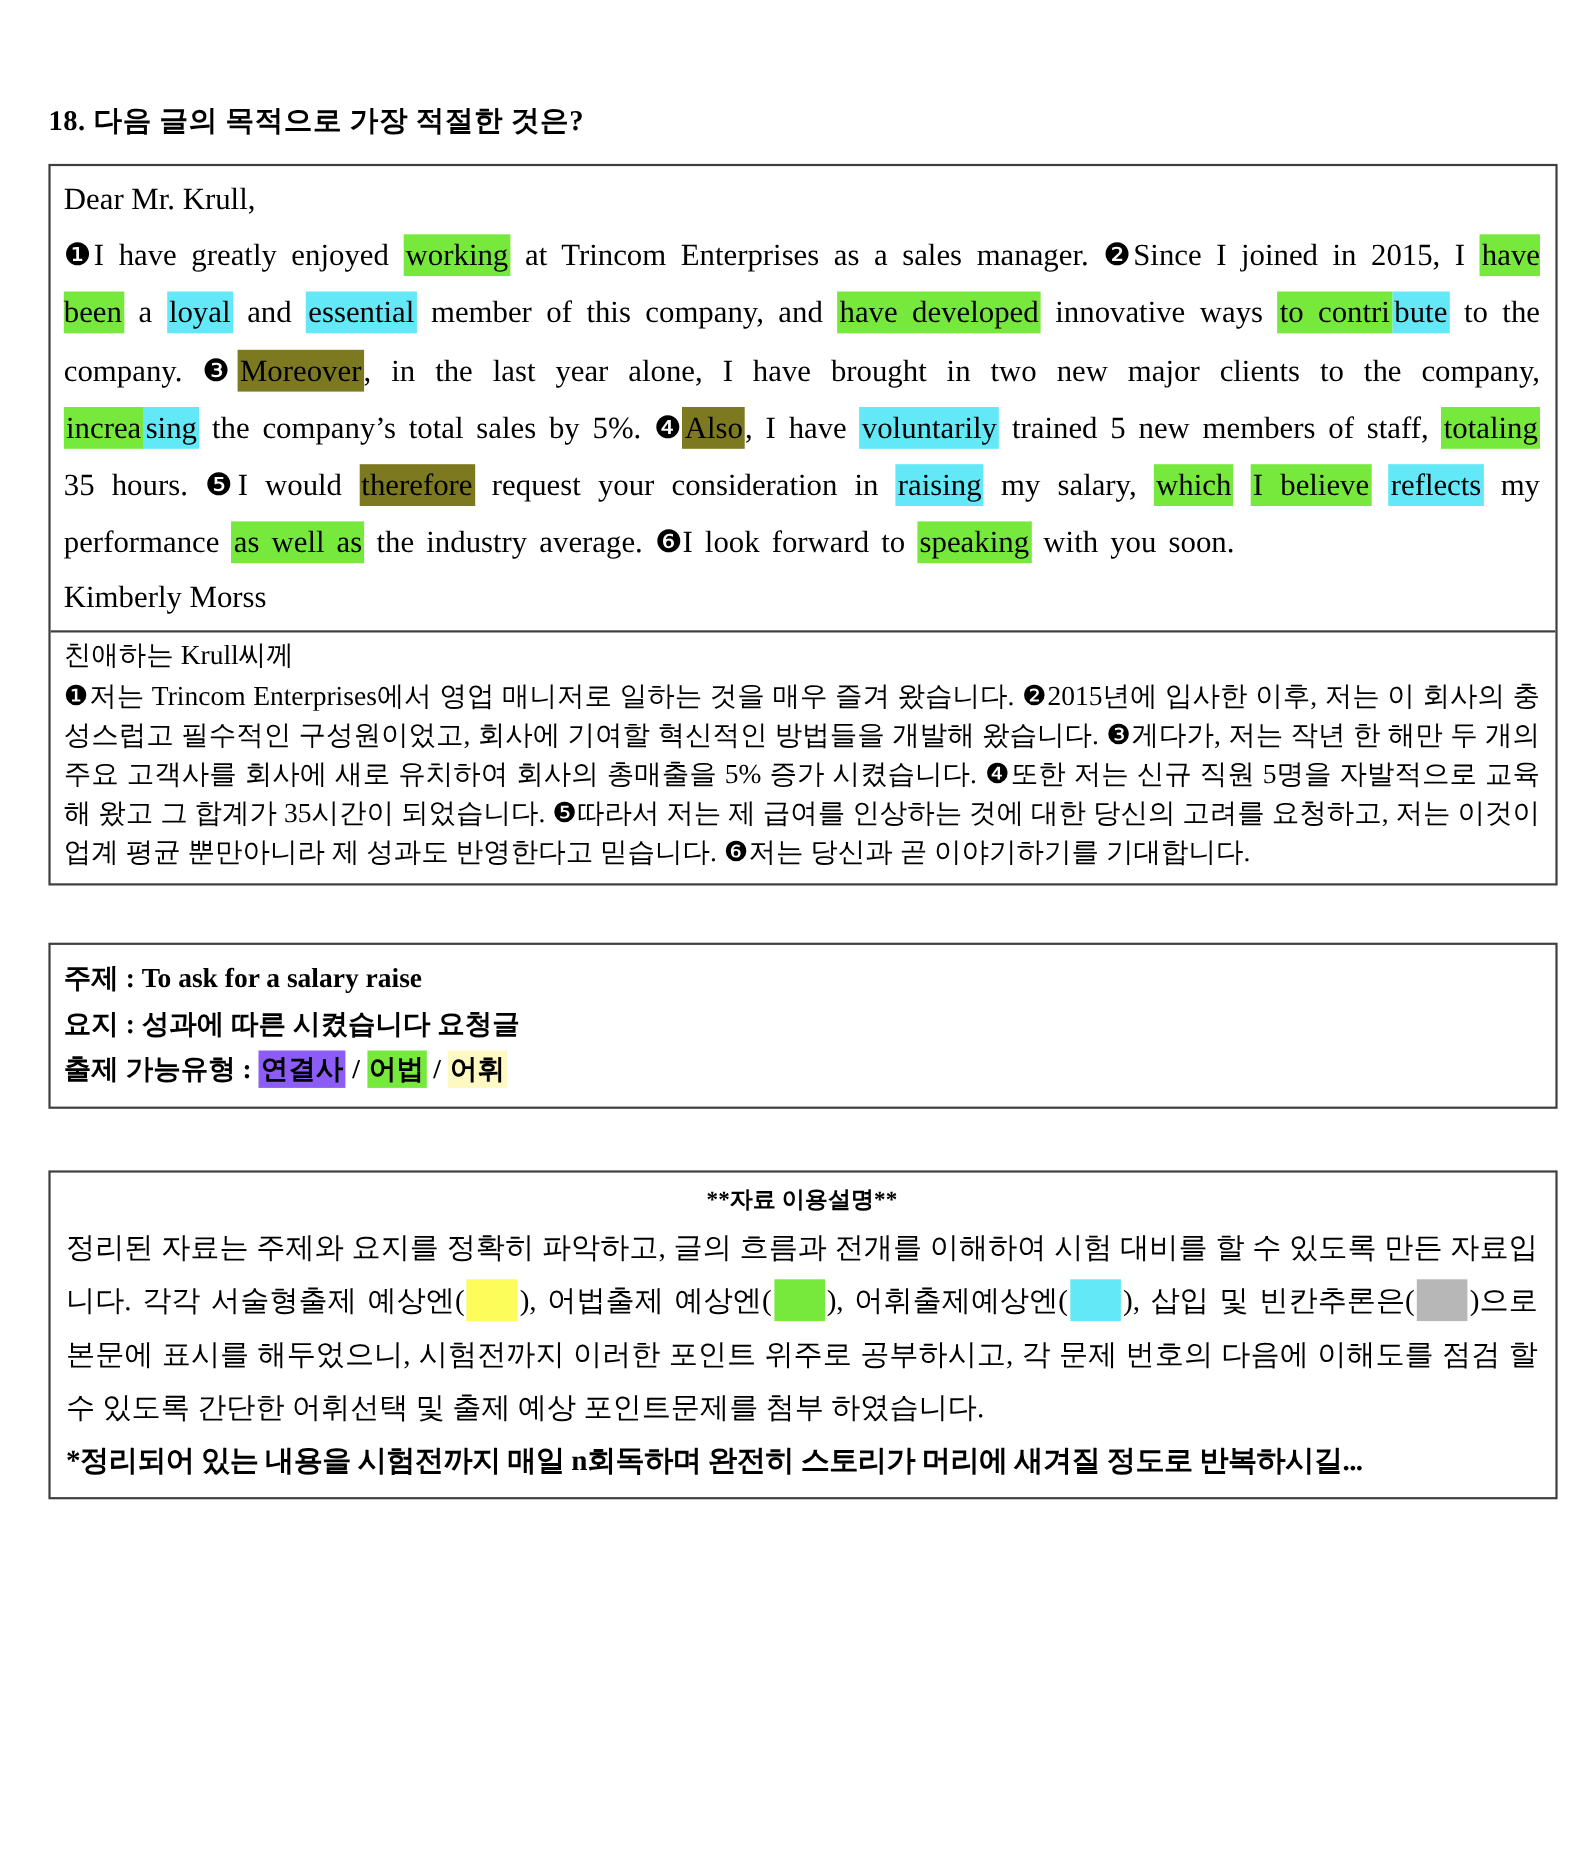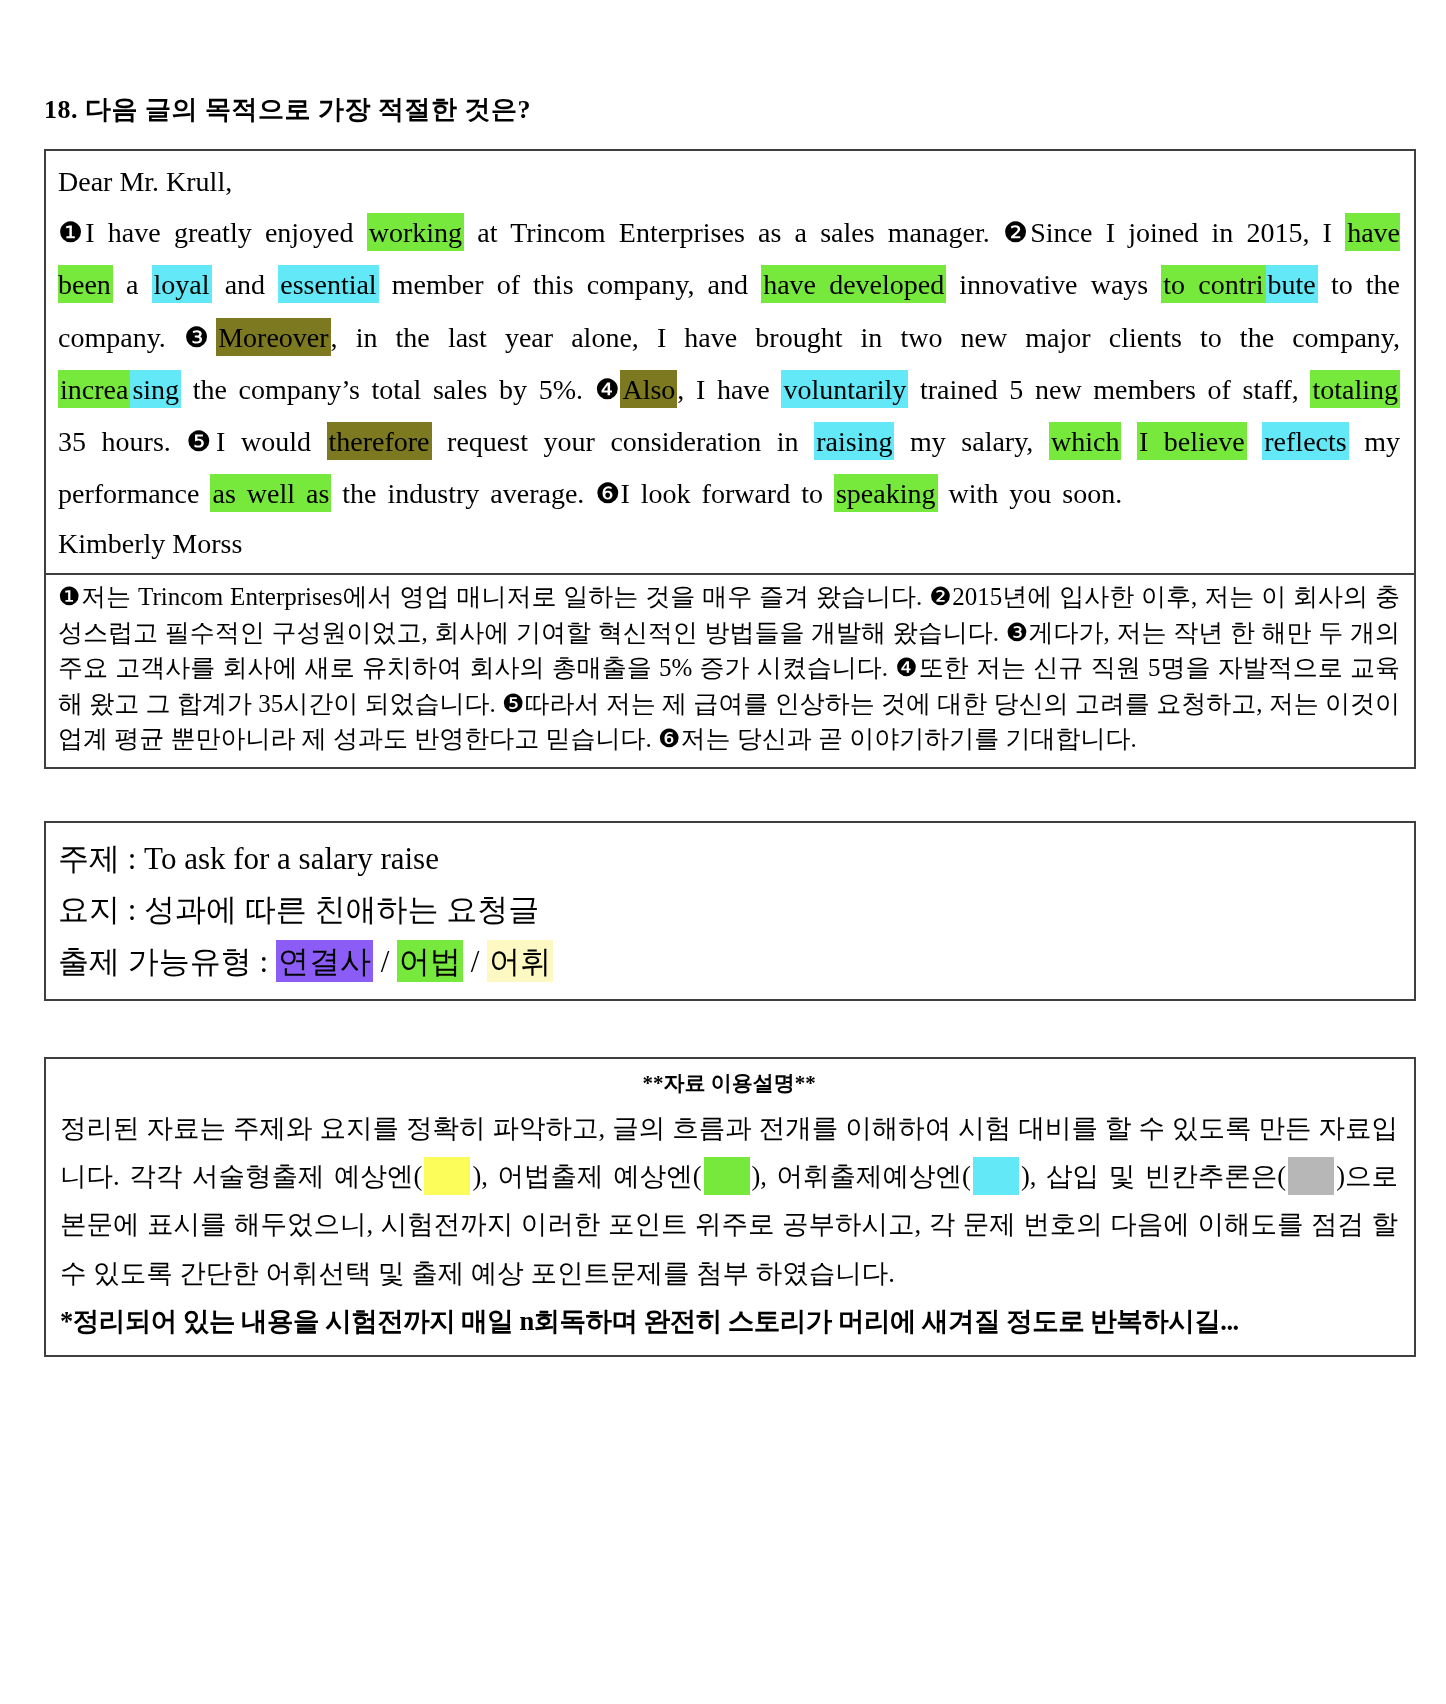--- a/index.html
+++ b/index.html
@@ -58,22 +58,23 @@
   .translation-body {
     font-size: 25px;
     line-height: 1.42;
     text-align: justify;
     word-break: break-all;
   }
   
   .summary-box {
     margin-top: 52px;
     padding: 10px 14px 12px 12px;
-    font-size: 31px;
+    font-size: 25px;
     line-height: 1.66;
+    font-weight: bold;
   }
   
   .guide-box {
     margin-top: 56px;
     padding: 8px 16px 10px 14px;
   }
   .guide-title {
     text-align: center;
     font-weight: bold;
     font-size: 21px;
@@ -110,27 +111,28 @@
 
   <div class="question-title">18. 다음 글의 목적으로 가장 적절한 것은?</div>
 
   <div class="box passage-box">
     <div class="letter-section">
       <div class="letter-salutation">Dear Mr. Krull,</div>
       <div class="letter-body"><span>❶I have greatly enjoyed </span><span class="hl" style="background: rgb(119, 233, 60);">working</span><span> at Trincom Enterprises as a sales manager. ❷Since I joined in 2015, I </span><span class="hl" style="background: rgb(119, 233, 60);">have been</span><span> a </span><span class="hl" style="background: rgb(99, 232, 248);">loyal</span><span> and </span><span class="hl" style="background: rgb(99, 232, 248);">essential</span><span> member of this company, and </span><span class="hl" style="background: rgb(119, 233, 60);">have developed</span><span> innovative ways </span><span class="hl" style="background: rgb(119, 233, 60);">to contri</span><span class="hl" style="background: rgb(99, 232, 248);">bute</span><span> to the company. ❸</span><span class="hl" style="background: rgb(125, 121, 32);">Moreover</span><span>, in the last year alone, I have brought in two new major clients to the company, </span><span class="hl" style="background: rgb(119, 233, 60);">increa</span><span class="hl" style="background: rgb(99, 232, 248);">sing</span><span> the company’s total sales by 5%. ❹</span><span class="hl" style="background: rgb(125, 121, 32);">Also</span><span>, I have </span><span class="hl" style="background: rgb(99, 232, 248);">voluntarily</span><span> trained 5 new members of staff, </span><span class="hl" style="background: rgb(119, 233, 60);">totaling</span><span> 35 hours. ❺I would </span><span class="hl" style="background: rgb(125, 121, 32);">therefore</span><span> request your consideration in </span><span class="hl" style="background: rgb(99, 232, 248);">raising</span><span> my salary, </span><span class="hl" style="background: rgb(119, 233, 60);">which</span><span> </span><span class="hl" style="background: rgb(119, 233, 60);">I believe</span><span> </span><span class="hl" style="background: rgb(99, 232, 248);">reflects</span><span> my performance </span><span class="hl" style="background: rgb(119, 233, 60);">as well as</span><span> the industry average. ❻I look forward to </span><span class="hl" style="background: rgb(119, 233, 60);">speaking</span><span> with you soon.</span></div>
       <div class="letter-signature">Kimberly Morss</div>
     </div>
     <div class="translation-section">
+      <div class="translation-salutation">친애하는 Krull씨께</div>
       <div class="translation-body">❶저는 Trincom Enterprises에서 영업 매니저로 일하는 것을 매우 즐겨 왔습니다. ❷2015년에 입사한 이후, 저는 이 회사의 충성스럽고 필수적인 구성원이었고, 회사에 기여할 혁신적인 방법들을 개발해 왔습니다. ❸게다가, 저는 작년 한 해만 두 개의 주요 고객사를 회사에 새로 유치하여 회사의 총매출을 5% 증가 시켰습니다. ❹또한 저는 신규 직원 5명을 자발적으로 교육해 왔고 그 합계가 35시간이 되었습니다. ❺따라서 저는 제 급여를 인상하는 것에 대한 당신의 고려를 요청하고, 저는 이것이 업계 평균 뿐만아니라 제 성과도 반영한다고 믿습니다. ❻저는 당신과 곧 이야기하기를 기대합니다.</div>
     </div>
   </div>
 
   <div class="box summary-box">
     <div class="summary-line">주제 : To ask for a salary raise</div>
-    <div class="summary-line">요지 : 성과에 따른 친애하는 요청글</div>
+    <div class="summary-line">요지 : 성과에 따른 시켰습니다 요청글</div>
     <div class="summary-line"><span>출제 가능유형 : </span><span class="hl" style="background: #8b5cf6;">연결사</span><span> / </span><span class="hl" style="background: rgb(119, 233, 60); text-align: center;">어법</span><span> / </span><span class="hl" style="background: #fef9c3;">어휘</span></div>
   </div>
 
   <div class="box guide-box">
     <div class="guide-title">**자료 이용설명**</div>
     <div class="guide-body"><span>정리된 자료는 주제와 요지를 정확히 파악하고, 글의 흐름과 전개를 이해하여 시험 대비를 할 수 있도록 만든 자료입니다. 각각 서술형출제 예상엔(</span><span class="swatch" style="background: rgb(252, 252, 90);"></span><span>), 어법출제 예상엔(</span><span class="swatch" style="background: rgb(119, 233, 60);"></span><span>), 어휘출제예상엔(</span><span class="swatch" style="background: rgb(99, 232, 248);"></span><span>), 삽입 및 빈칸추론은(</span><span class="swatch" style="background: rgb(183, 183, 183);"></span><span>)으로 본문에 표시를 해두었으니, 시험전까지 이러한 포인트 위주로 공부하시고, 각 문제 번호의 다음에 이해도를 점검 할 수 있도록 간단한 어휘선택 및 출제 예상 포인트문제를 첨부 하였습니다.</span></div>
     <div class="guide-footnote">*정리되어 있는 내용을 시험전까지 매일 n회독하며 완전히 스토리가 머리에 새겨질 정도로 반복하시길...</div>
   </div>
 
 </div>

